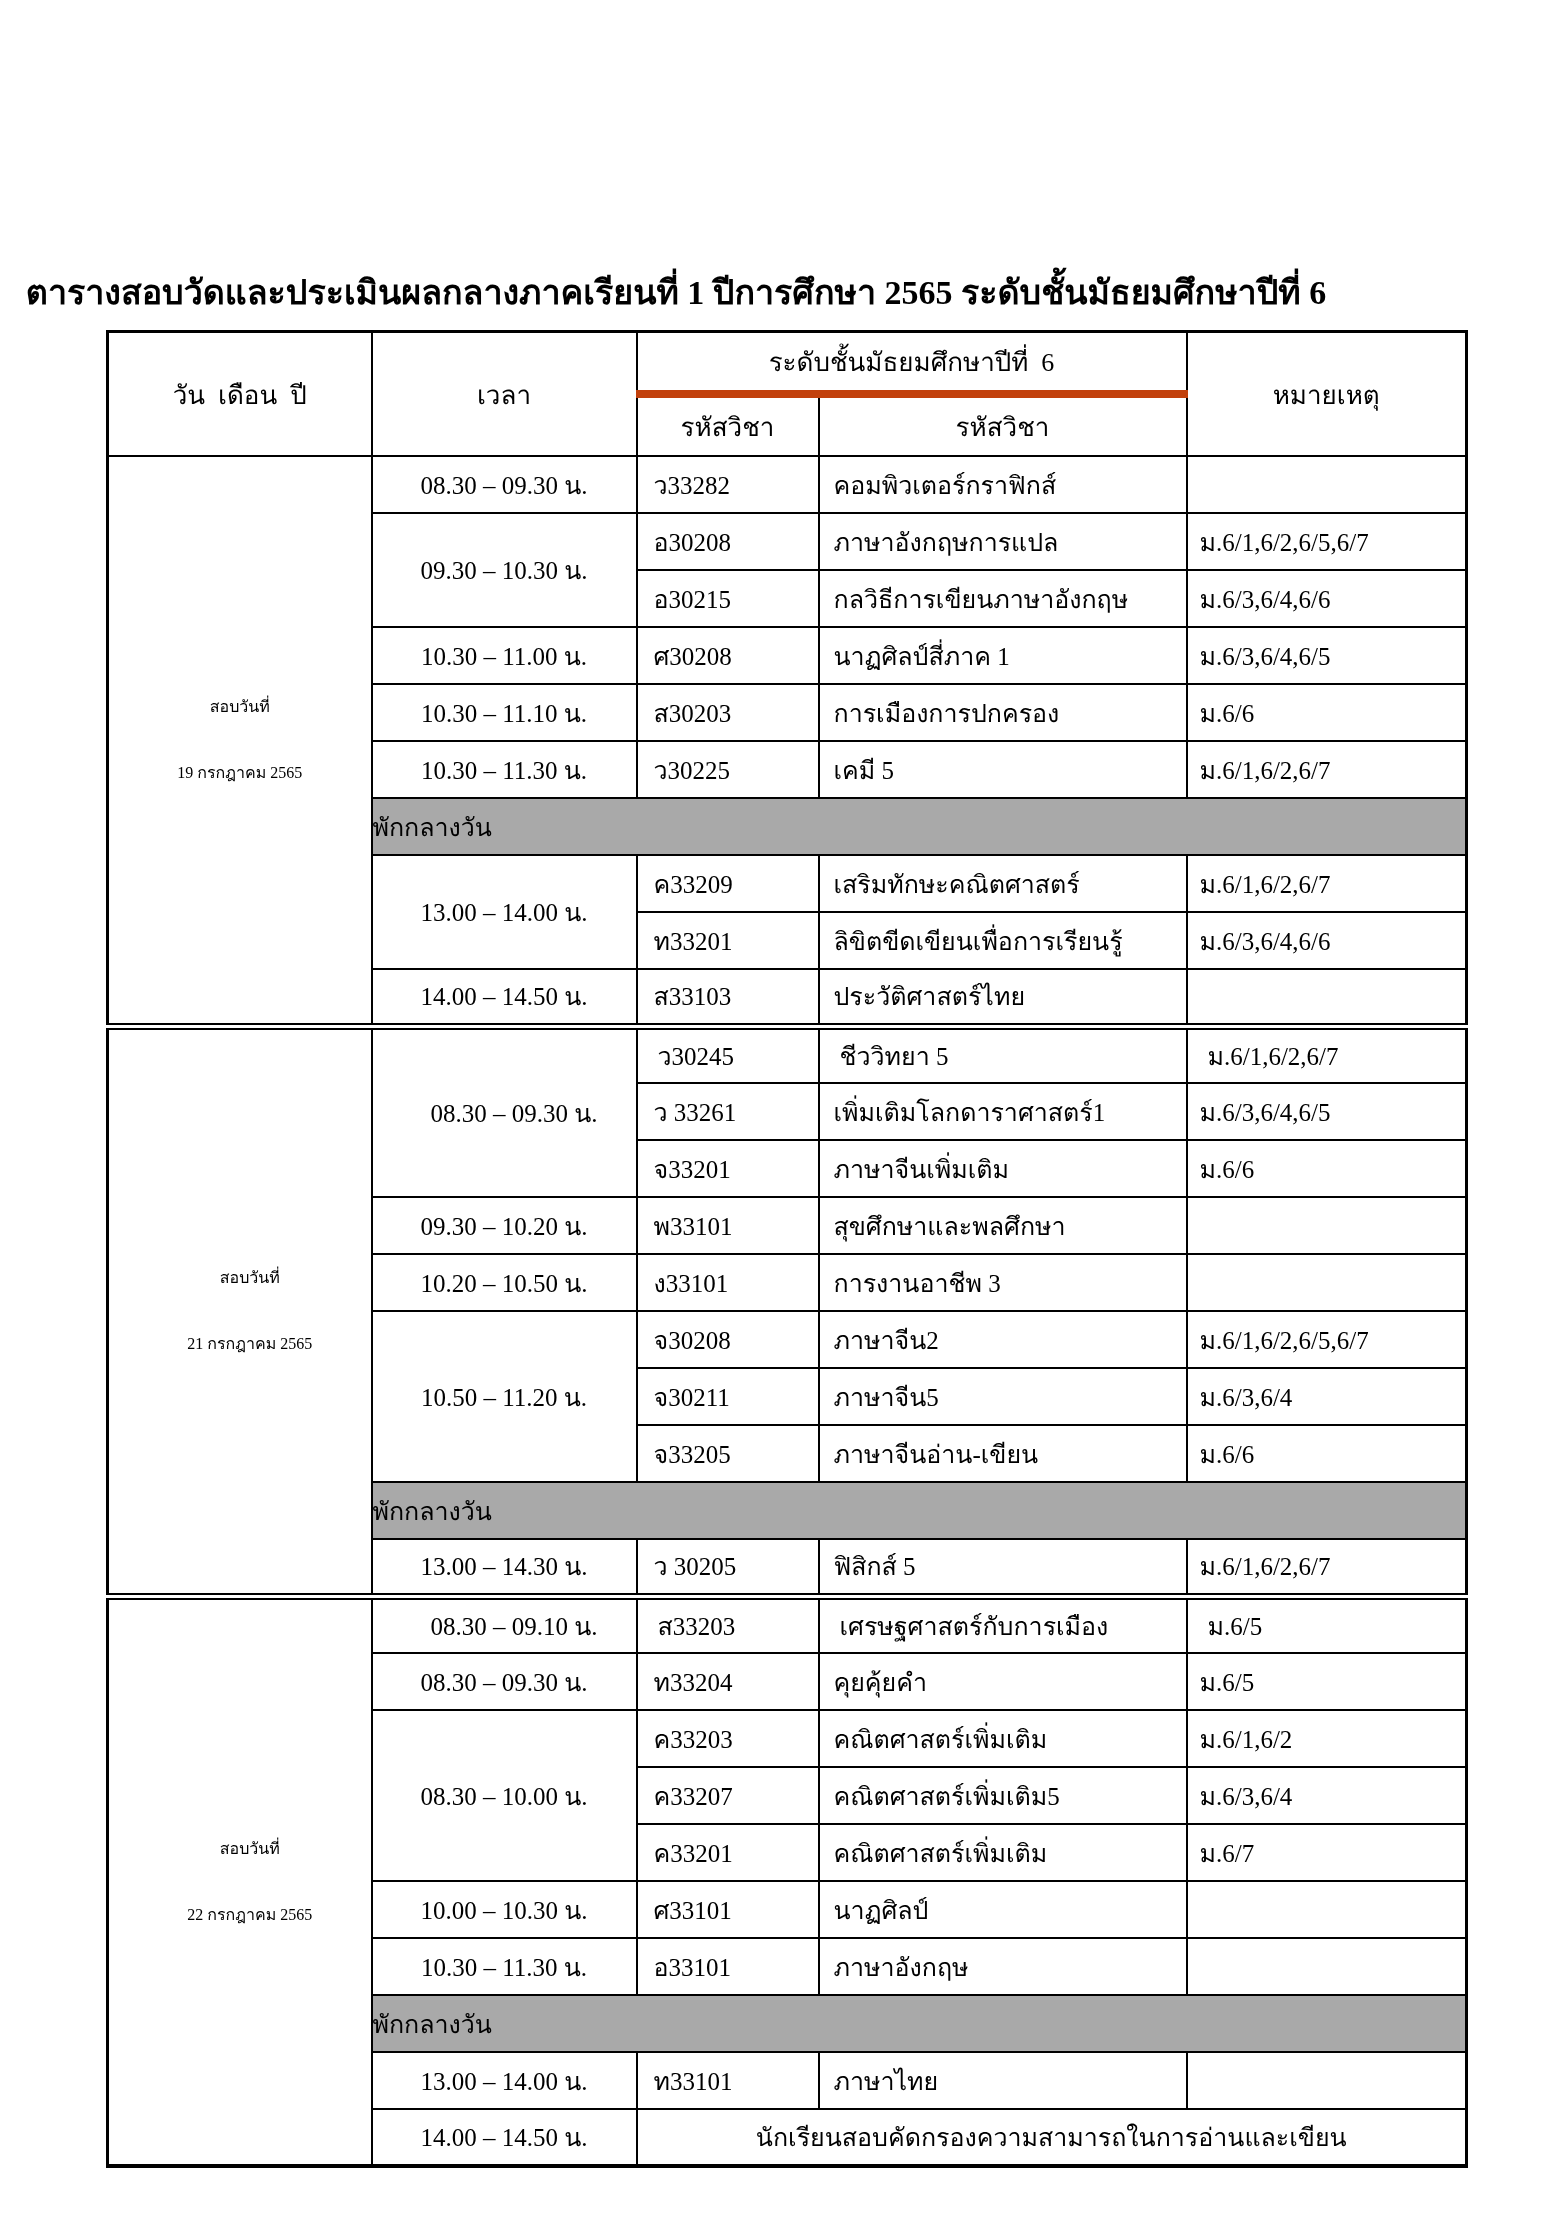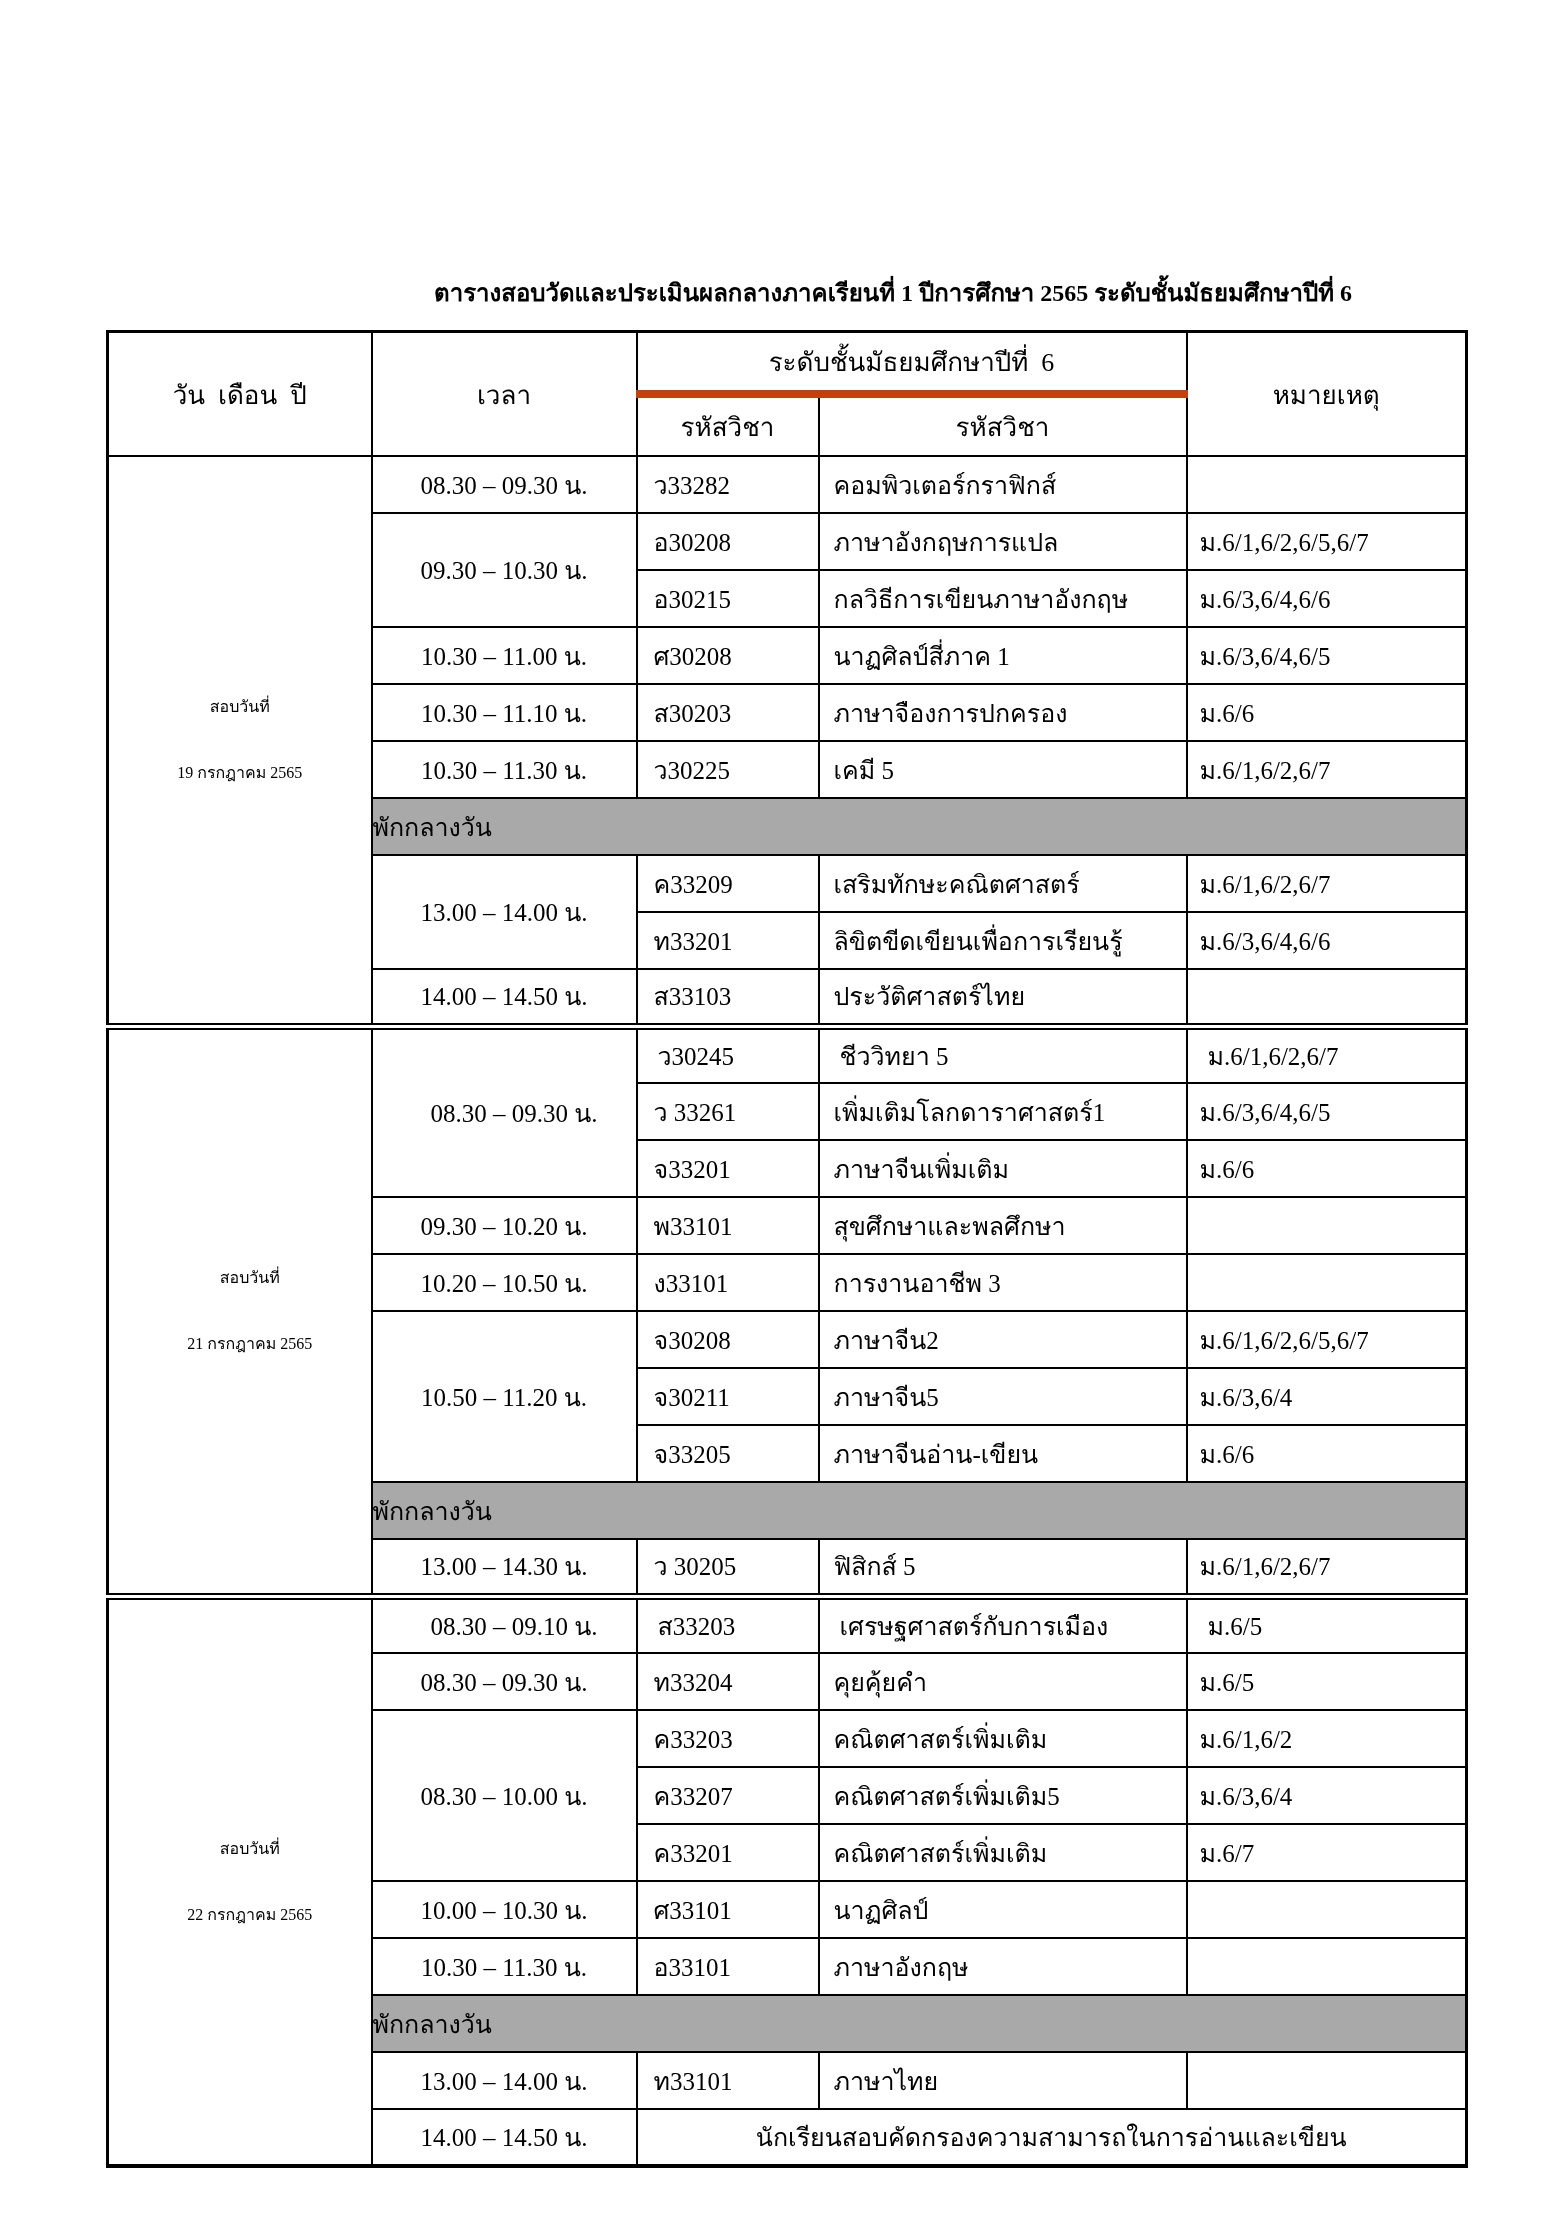--- a/index.html
+++ b/index.html
@@ -3,21 +3,21 @@
 <meta charset="utf-8">
 <style>
   html,body{margin:0;padding:0;}
   body{
     width:1561px;height:2229px;background:#ffffff;color:#000000;
     font-family:"Liberation Serif","DejaVu Serif",serif;
     position:relative;overflow:hidden;
   }
   .title-block{
     position:absolute;top:178px;left:0;width:1352px;
-    text-align:right;font-weight:bold;font-size:24px;line-height:46px;
+    text-align:center;font-weight:bold;font-size:34px;line-height:46px;
     white-space:pre;
   }
   table.exam{
     position:absolute;left:106px;top:330px;width:1359px;
     border-collapse:collapse;table-layout:fixed;
     border:3px solid #000;border-bottom:4px solid #000;
   }
   th,td{
     border:2px solid #000;padding:0;vertical-align:middle;
     font-size:25px;white-space:pre;overflow:hidden;color:#000;
@@ -85,21 +85,21 @@
       </tr>
       <tr class="r-d0">
         <td class="time-cell">10.30 – 11.00 น.</td>
         <td class="code-cell">ศ30208</td>
         <td class="subject-cell">นาฏศิลป์สี่ภาค 1</td>
         <td class="remark-cell">ม.6/3,6/4,6/5</td>
       </tr>
       <tr class="r-d0">
         <td class="time-cell">10.30 – 11.10 น.</td>
         <td class="code-cell">ส30203</td>
-        <td class="subject-cell">ภาษาจืองการปกครอง</td>
+        <td class="subject-cell">การเมืองการปกครอง</td>
         <td class="remark-cell">ม.6/6</td>
       </tr>
       <tr class="r-d0">
         <td class="time-cell">10.30 – 11.30 น.</td>
         <td class="code-cell">ว30225</td>
         <td class="subject-cell">เคมี 5</td>
         <td class="remark-cell">ม.6/1,6/2,6/7</td>
       </tr>
       <tr class="r-d0 lunch-row">
         <td class="lunch-cell" colspan="4" style="background: rgb(169, 169, 169);">พักกลางวัน</td>

